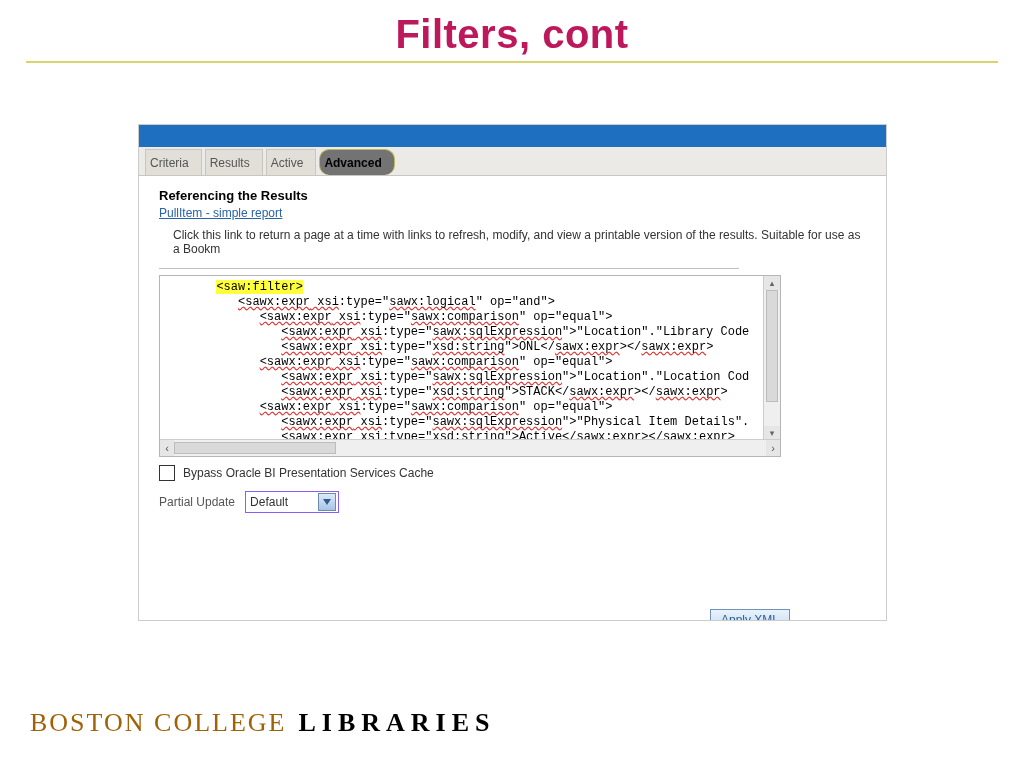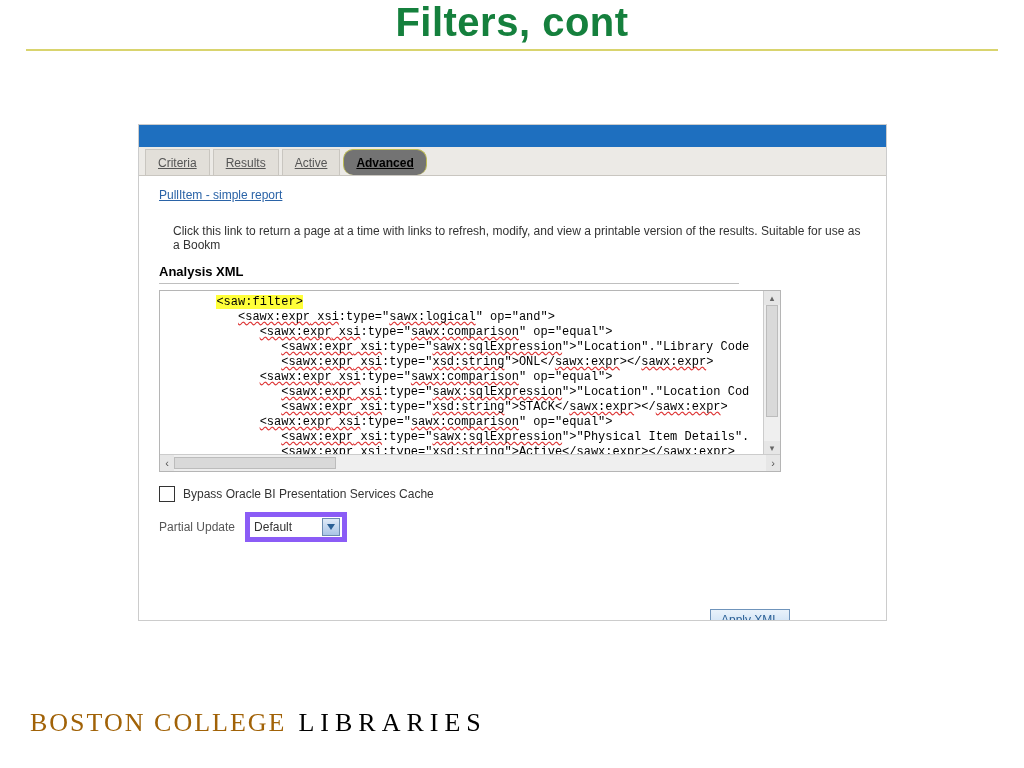--- a/index.html
+++ b/index.html
@@ -1,76 +1,76 @@
 <!DOCTYPE html>
 <html><head>
 <meta charset="utf-8">
 <style>
   html,body{margin:0;padding:0;width:1024px;height:768px;font-family:"Segoe UI",Tahoma,sans-serif;background:#fff;color:#333;}
   .slide{position:relative;width:1024px;height:768px;}
-  .title{font-size:40px;font-weight:bold;color:#15803d;text-align:center;padding-top:0;letter-spacing:0.5px;}
+  .title{font-size:40px;font-weight:bold;color:#be185d;text-align:center;padding-top:12px;letter-spacing:0.5px;}
   .rule{height:2px;background:#d9d46e;margin:4px 26px 0 26px;}
   .shot{position:absolute;left:138px;top:124px;width:747px;height:495px;border:1px solid #ccc;box-shadow:0 0 0 #0000;overflow:hidden;}
   .app-top{background:#1e6fbf;height:22px;}
   .tabbar{background:#eceae6;height:28px;border-bottom:1px solid #c9c6c0;display:flex;align-items:flex-end;padding-left:6px;}
-  .tab{font-size:12px;color:#555;padding:6px 12px 5px 12px;background:#e2dfd9;border:1px solid #c9c6c0;border-bottom:none;margin-right:3px;cursor:pointer;text-decoration:underline;}
+  .tab{font-size:12px;color:#555;padding:6px 12px 5px 4px;background:#e2dfd9;border:1px solid #c9c6c0;border-bottom:none;margin-right:3px;cursor:pointer;}
   .tab.active{background:#737373;border-color:#bdbb54;font-weight:bold;color:#000;border-radius:10px;}
   .panel{background:#fff;padding:12px 16px 8px 20px;font-size:12px;color:#333;height:calc(100% - 50px);overflow:hidden;position:relative;}
   h4.sec{margin:0 0 3px 0;font-size:13px;font-weight:bold;color:#000;}
   .desc{margin:0 0 8px 0;}
   .desc b{font-weight:bold;}
-  .link{color:#2a63a7;text-decoration:underline;cursor:pointer;display:inline-block;margin-bottom:22px;}
+  .link{color:#2a63a7;text-decoration:underline;cursor:pointer;display:inline-block;margin-bottom:8px;}
   .hint{margin:0 0 12px 14px;font-size:12px;}
   .divider{border:none;border-top:1px solid #bfbfbf;margin:4px 0 6px 0;width:580px;}
   .xml-wrap{border:1px solid #b5b5b5;width:620px;height:180px;position:relative;background:#fff;overflow:hidden;}
   .xml-body{font-family:Consolas,"Courier New",monospace;font-size:12px;line-height:15px;padding:4px 6px;color:#000;white-space:pre;overflow:hidden;}
   .xml-body .hl{background:#ffff3a;margin-top:45px;}
   .xml-body .sq{text-decoration:underline wavy #d33;text-decoration-skip-ink:none;}
   .vscroll{position:absolute;right:0;top:0;bottom:16px;width:16px;background:#efefef;border-left:1px solid #ccc;}
   .vscroll .up,.vscroll .dn{height:14px;text-align:center;font-size:9px;line-height:14px;color:#666;background:#e6e6e6;}
   .vscroll .dn{position:absolute;bottom:0;left:0;right:0;}
   .vscroll .tr{position:absolute;top:14px;bottom:14px;left:0;right:0;}
   .vscroll .th{position:absolute;top:0;left:2px;right:2px;height:110px;background:#d9d9d9;border:1px solid #bcbcbc;}
   .hscroll{position:absolute;left:0;right:0;bottom:0;height:16px;background:#efefef;border-top:1px solid #ccc;}
   .hscroll .lf,.hscroll .rt{position:absolute;top:0;bottom:0;width:14px;text-align:center;font-size:11px;line-height:16px;color:#555;background:#e6e6e6;}
   .hscroll .lf{left:0;} .hscroll .rt{right:0;}
   .hscroll .tr{position:absolute;left:14px;right:14px;top:2px;bottom:2px;}
   .hscroll .th{position:absolute;left:0;width:160px;top:0;bottom:0;background:#d9d9d9;border:1px solid #bcbcbc;}
-  .chk-row{margin-top:14px;display:flex;align-items:center;gap:8px;}
+  .chk-row{margin-top:8px;display:flex;align-items:center;gap:8px;}
   .chk{width:14px;height:14px;border:1px solid #333;display:inline-block;}
   .sel-row{margin-top:10px;display:flex;align-items:center;gap:10px;font-size:12px;color:#555;}
-  .select{border:5px solid #8b5cf6;background:#fff;height:20px;display:flex;align-items:center;padding:0 4px;width:84px;justify-content:space-between;font-size:12px;color:#333;}
+  .select{border:1px solid #8b5cf6;background:#fff;height:20px;display:flex;align-items:center;padding:0 4px;width:84px;justify-content:space-between;font-size:12px;color:#333;}
   .select .caret{width:16px;height:16px;background:linear-gradient(#dfeaf7,#a9c4e6);border:1px solid #6b8cb0;display:flex;align-items:center;justify-content:center;margin-right:-2px;}
   .select .caret svg{width:8px;height:6px;}
   .apply{position:absolute;right:96px;bottom:10px;background:linear-gradient(#e9f2fb,#c5dcf2);border:1px solid #6f94bb;color:#2a5f95;font-size:12px;padding:3px 10px;cursor:pointer;}
   .logo{position:absolute;left:30px;bottom:30px;font-family:"Trajan Pro","Times New Roman",serif;letter-spacing:2px;white-space:nowrap;}
   .logo .bc{color:#a16207;font-size:26px;font-weight:500;}
-  .logo .lib{color:#000;font-size:26px;font-weight:400;letter-spacing:6px;margin-left:6px;text-align:center;}
+  .logo .lib{color:#000;font-size:26px;font-weight:700;letter-spacing:6px;margin-left:6px;text-align:center;}
 </style>
 </head>
 <body>
 
 <div class="slide">
   <div class="title">Filters, cont</div>
   <div class="rule"></div>
 
   <div class="shot">
     <div class="app-top"></div>
     <div class="tabbar">
       <div class="tab">Criteria</div>
       <div class="tab">Results</div>
       <div class="tab">Active</div>
       <div class="tab active">Advanced</div>
     </div>
     <div class="panel">
 
+      <h4 class="sec">Referencing the Results</h4>
       <span class="link">PullItem - simple report</span>
       <p class="hint">Click this link to return a page at a time with links to refresh, modify, and view a printable version of the results. Suitable for use as a Bookm</p>
 
-      <h4 class="sec">Analysis XML</h4>
       <hr class="divider">
 
       <div class="xml-wrap">
 <div class="xml-body">       <span class="hl">&lt;saw:filter&gt;</span>
           <span class="sq">&lt;sawx:expr</span><span class="sq"> xsi</span><span>:type="</span><span class="sq">sawx:logical</span><span>" op="and"&gt;</span>
              <span class="sq">&lt;sawx:expr</span><span class="sq"> xsi</span><span>:type="</span><span class="sq">sawx:comparison</span><span>" op="equal"&gt;</span>
                 <span class="sq">&lt;sawx:expr</span><span class="sq"> xsi</span><span>:type="</span><span class="sq">sawx:sqlExpression</span><span>"&gt;"Location"."Library Code</span>
                 <span class="sq">&lt;sawx:expr</span><span class="sq"> xsi</span><span>:type="</span><span class="sq">xsd:string</span><span>"&gt;ONL&lt;/</span><span class="sq">sawx:expr</span><span>&gt;&lt;/</span><span class="sq">sawx:expr</span><span>&gt;</span>
              <span class="sq">&lt;sawx:expr</span><span class="sq"> xsi</span><span>:type="</span><span class="sq">sawx:comparison</span><span>" op="equal"&gt;</span>
                 <span class="sq">&lt;sawx:expr</span><span class="sq"> xsi</span><span>:type="</span><span class="sq">sawx:sqlExpression</span><span>"&gt;"Location"."Location Cod</span>

